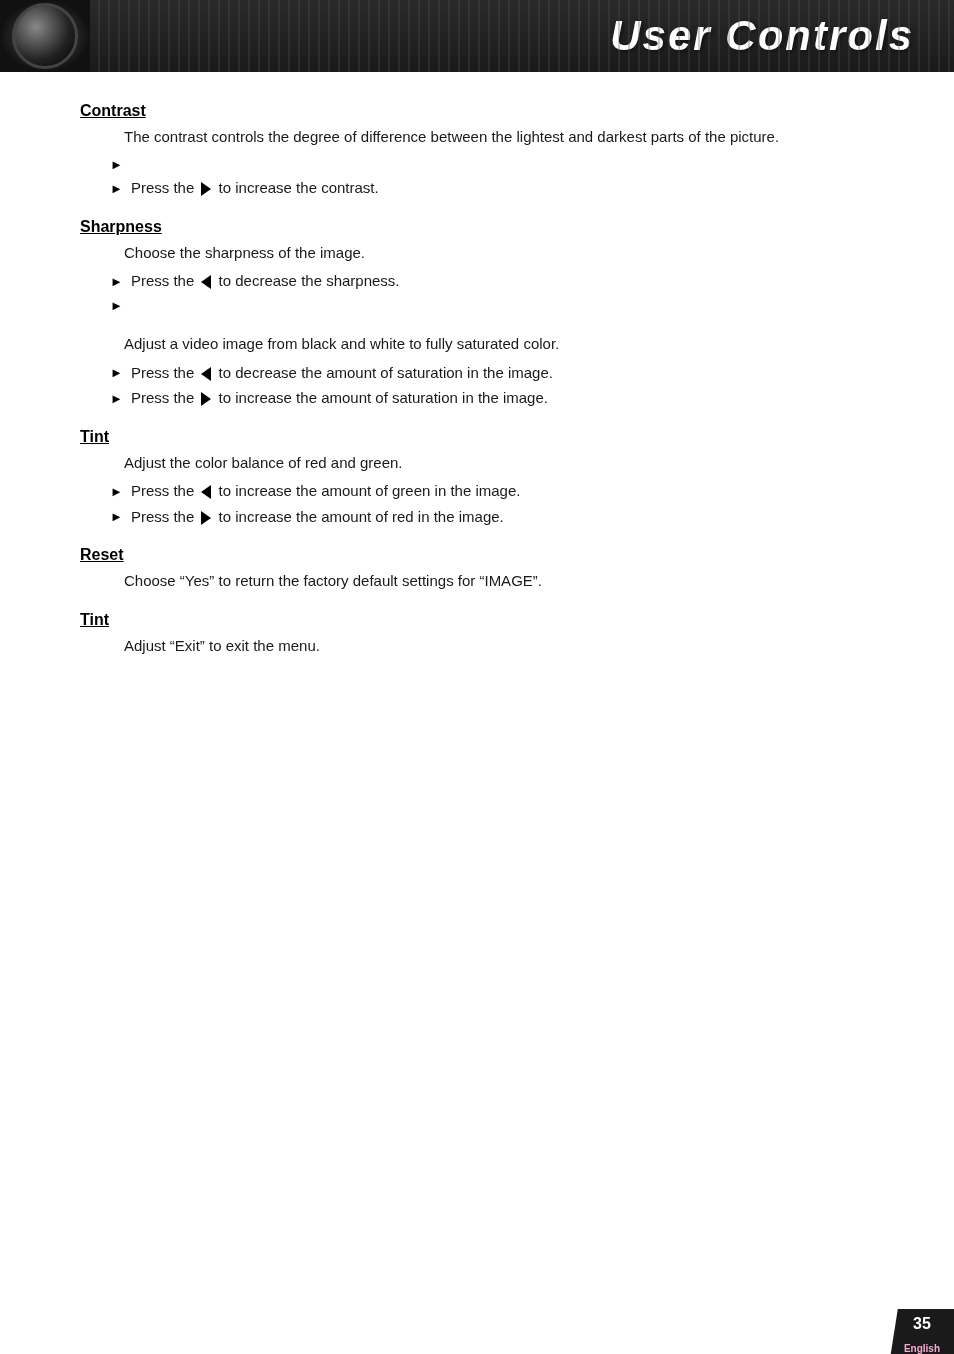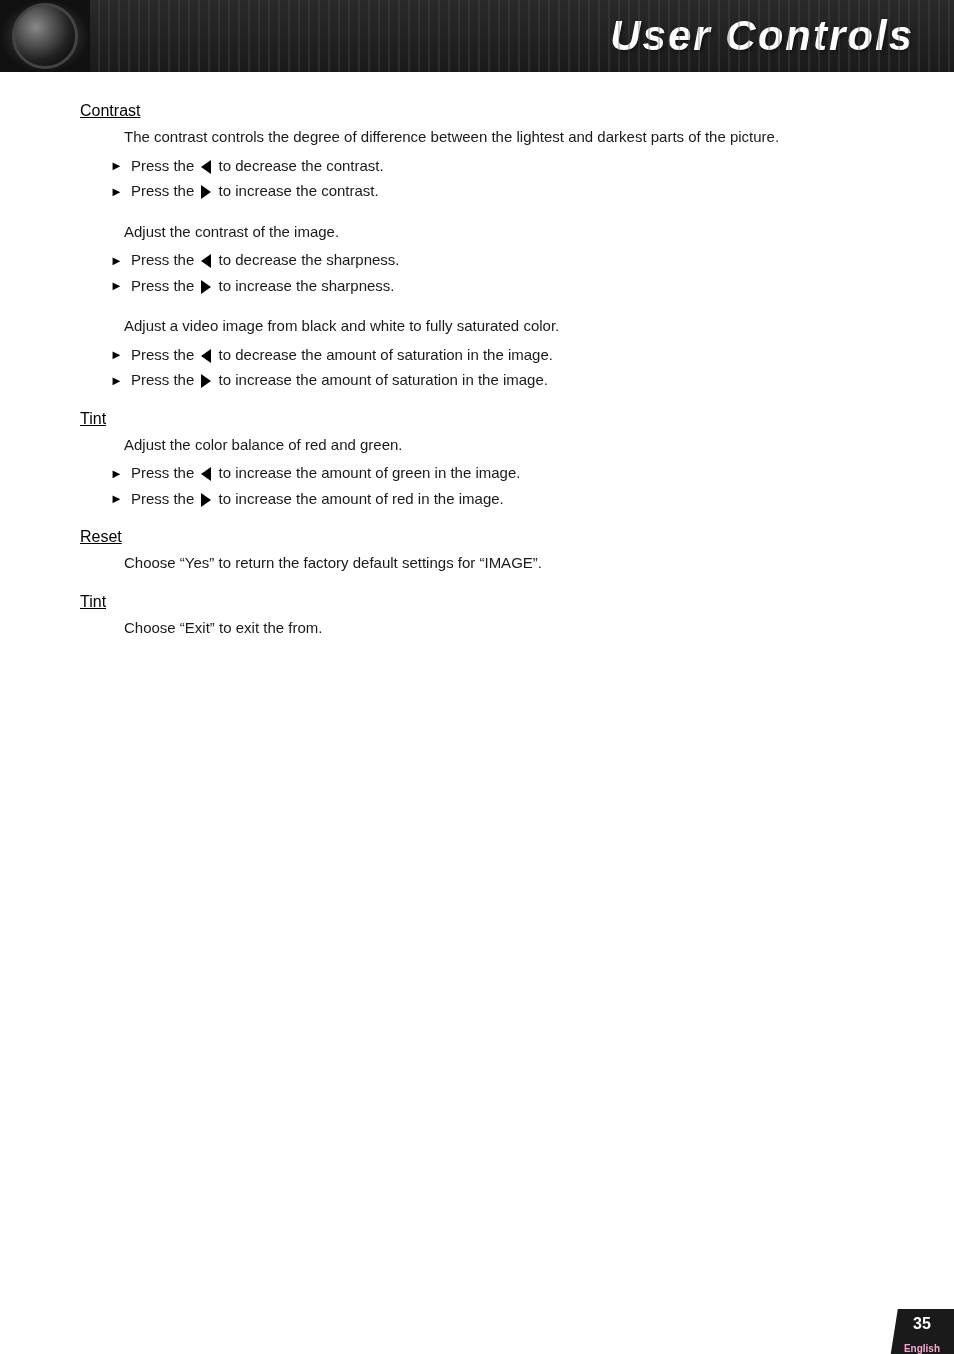--- a/index.html
+++ b/index.html
@@ -78,21 +78,21 @@
       padding: 30px 60px 30px 80px;
     }
 
     
     .section {
       margin-bottom: 18px;
     }
 
     .section-title {
       font-size: 16px;
-      font-weight: normal;
+      font-weight: bold;
       text-decoration: underline;
       margin-bottom: 6px;
       color: #000000;
     }
 
     .section-description {
       margin-left: 44px;
       margin-bottom: 6px;
       line-height: 1.5;
       color: #1a1a1a;
@@ -184,39 +184,38 @@
 </div>
 
 <div class="content">
 
   <div class="section">
     <div class="section-title">Contrast</div>
     <div class="section-description">The contrast controls the degree of difference between the lightest and darkest parts of the picture.</div>
     <ul class="section-items">
       <li>
         <span class="bullet-arrow">►</span>
-        <span class="item-text">Press the <span class="arrow-left"></span> to decrease the contrast.</span>
       </li>
       <li>
         <span class="bullet-arrow">►</span>
         <span class="item-text">Press the <span class="arrow-right"></span> to increase the contrast.</span>
       </li>
     </ul>
   </div>
 
   <div class="section">
-    <div class="section-description">Adjust the contrast of the image.</div>
+    <div class="section-title">Sharpness</div>
+    <div class="section-description">Choose the sharpness of the image.</div>
     <ul class="section-items">
       <li>
         <span class="bullet-arrow">►</span>
         <span class="item-text">Press the <span class="arrow-left"></span> to decrease the sharpness.</span>
       </li>
       <li>
         <span class="bullet-arrow">►</span>
-        <span class="item-text">Press the <span class="arrow-right"></span> to increase the sharpness.</span>
       </li>
     </ul>
   </div>
 
   <div class="section">
     <div class="section-description">Adjust a video image from black and white to fully saturated color.</div>
     <ul class="section-items">
       <li>
         <span class="bullet-arrow">►</span>
         <span class="item-text">Press the <span class="arrow-left"></span> to decrease the amount of saturation in the image.</span>
@@ -243,21 +242,21 @@
     </ul>
   </div>
 
   <div class="section">
     <div class="section-title">Reset</div>
     <div class="section-description">Choose “Yes” to return the factory default settings for “IMAGE”.</div>
   </div>
 
   <div class="section">
     <div class="section-title">Tint</div>
-    <div class="section-description">Choose “Exit” to exit the from.</div>
+    <div class="section-description">Adjust “Exit” to exit the menu.</div>
   </div>
 
 </div>
 
 <div class="footer">
   <div class="footer-page">
     <span>35</span>
     <span class="footer-lang">English</span>
   </div>
 </div>

